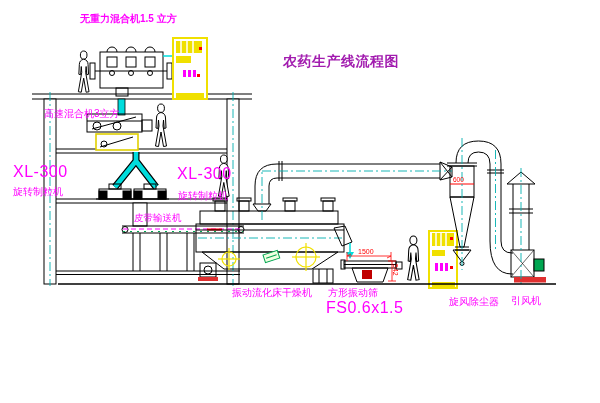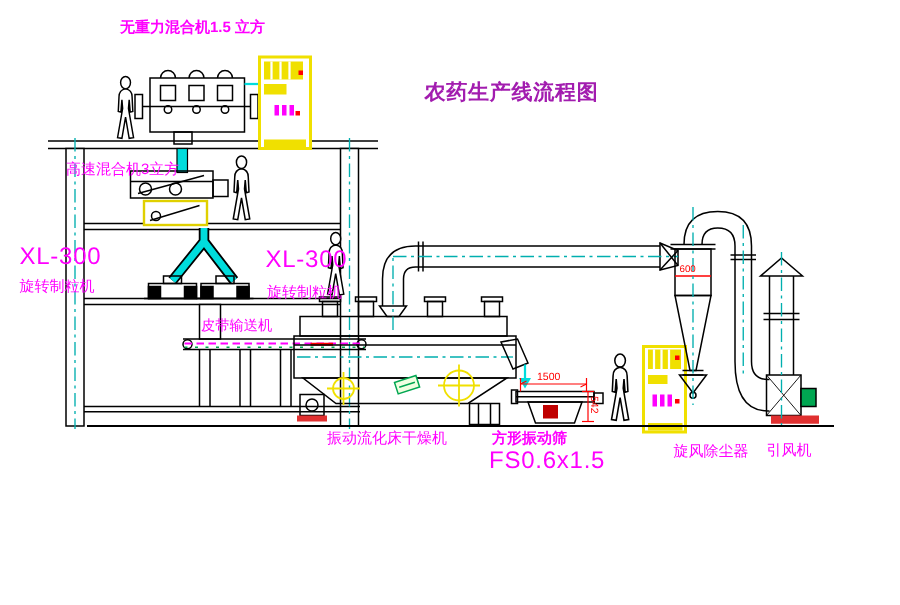--- a/index.html
+++ b/index.html
@@ -289,23 +289,23 @@
   <span class="lbl cn10" style="left:44px;top:109px;">高速混合机3立方</span>
 
   <span class="lbl model" style="left:13px;top:164px;">XL-300</span>
   <span class="lbl cn10" style="left:13px;top:187px;">旋转制粒机</span>
 
   <span class="lbl model" style="left:177px;top:166px;">XL-300</span>
   <span class="lbl cn10" style="left:178px;top:191px;">旋转制粒机</span>
 
   <span class="lbl cn9" style="left:134px;top:213px;">皮带输送机</span>
 
-  <span class="lbl cn10" style="left:218px;top:288px;">振动流化床干燥机</span>
-
-  <span class="lbl cn10" style="left:328px;top:288px;font-weight:bold;">方形振动筛</span>
+  <span class="lbl cn10" style="left:232px;top:288px;">振动流化床干燥机</span>
+
+  <span class="lbl cn10" style="left:328px;top:288px;">方形振动筛</span>
   <span class="lbl model" style="left:326px;top:300px;">FS0.6x1.5</span>
 
   <span class="lbl cn10" style="left:449px;top:297px;">旋风除尘器</span>
   <span class="lbl cn10" style="left:511px;top:296px;">引风机</span>
 
   <span class="lbl dim" style="left:358px;top:248px;">1500</span>
   <span class="lbl dim rot90" style="left:399px;top:264px;">542</span>
   <span class="lbl dim" style="left:453px;top:177px;font-size:6.5px;">600</span>
 </div>
 

